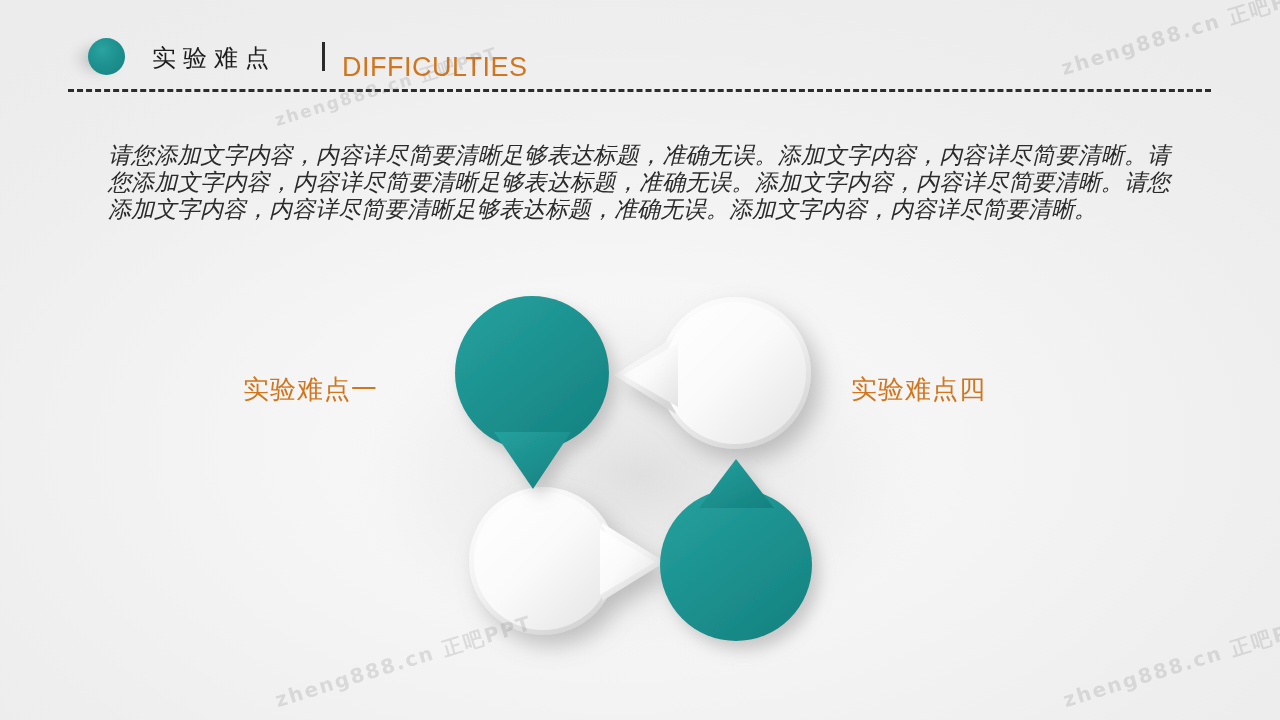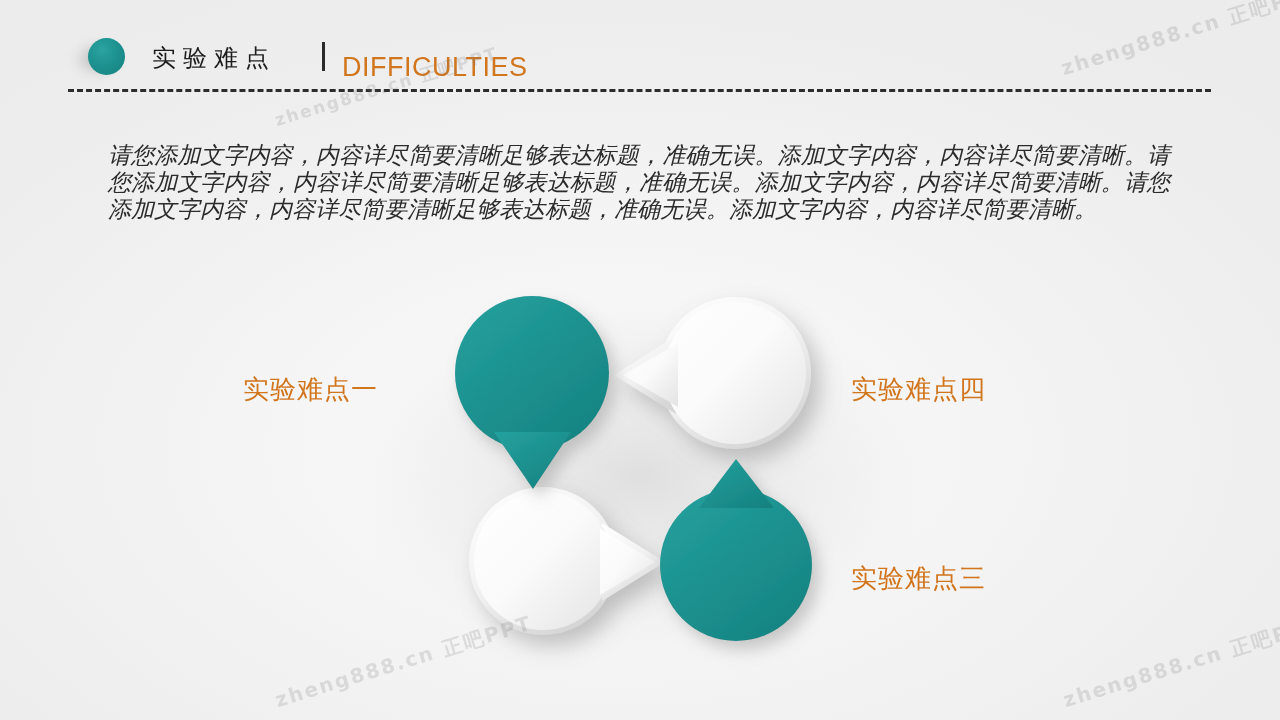--- a/index.html
+++ b/index.html
@@ -234,21 +234,20 @@
       </g>
 
       <g filter="url(#softDropSm)">
         <path d="M 736,565 m -76,0 a 76,76 0 1,0 152,0 a 76,76 0 1,0 -152,0 Z" fill="url(#tealFace)"></path>
         <path d="M 699,508 L 736,459 L 774,508 Z" fill="url(#tealFace)"></path>
       </g>
     </svg>
   </div>
 
   <div class="bubble-label label-1">实验难点一</div>
-  <div class="bubble-label label-3">实验难点三</div>
   <div class="bubble-label label-4">实验难点四</div>
 
   <div class="wm wm-a">zheng888.cn 正吧PPT</div>
   <div class="wm wm-b">zheng888.cn 正吧PPT</div>
   <div class="wm wm-c">zheng888.cn 正吧PPT</div>
   <div class="wm wm-d">zheng888.cn 正吧PPT</div>
 
 </div>
 
 </body></html>

